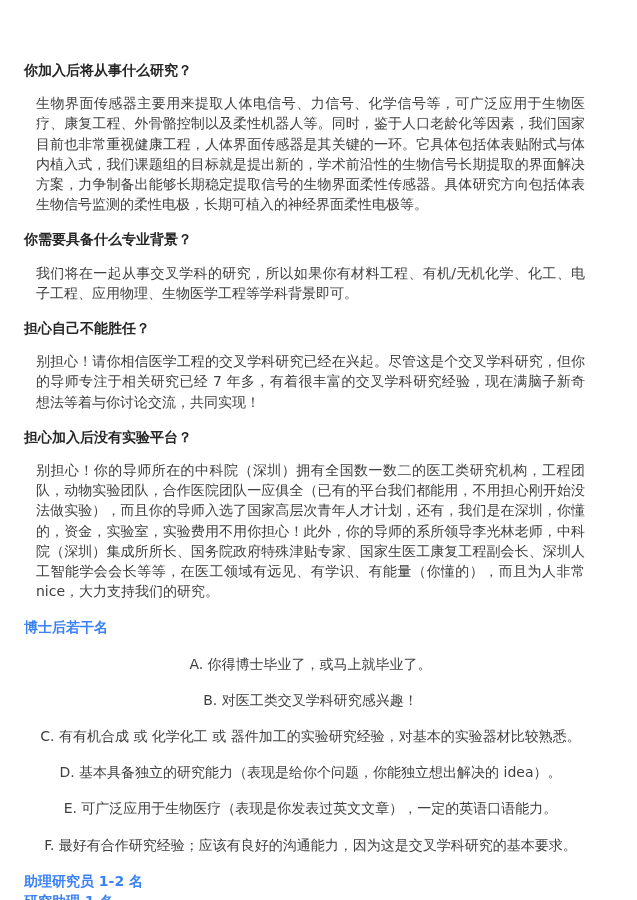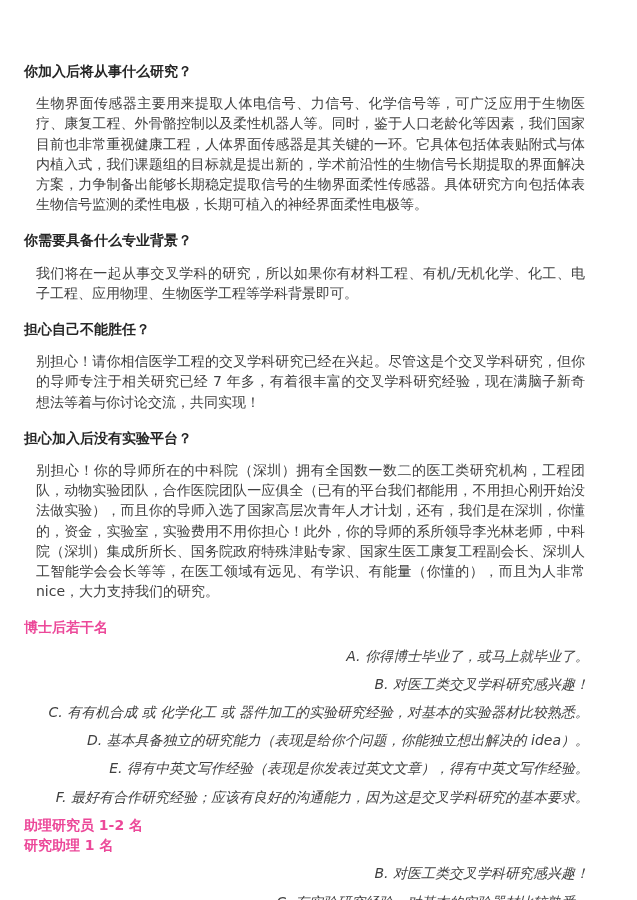--- a/index.html
+++ b/index.html
@@ -23,35 +23,35 @@
   }
   .section {
     margin: 0 0 16px 0;
   }
   .q-heading {
     margin: 0;
     font-size: 14px;
     font-weight: bold;
     color: #262626;
     line-height: 20.2px;
+    font-family: Liberation Mono, monospace;
   }
   .body-para {
     margin: 12px;
     text-align: justify;
     text-justify: inter-ideograph;
   }
   .role-title {
     margin: 0;
     font-weight: bold;
-    color: #ec4899;
+    color: #3b82f6;
   }
   .item-line {
-    margin: 8px;
-    text-align: right;
-    font-style: italic;
+    margin: 16px;
+    text-align: center;
   }
 </style>
 </head>
 <body>
 
 <div class="doc">
 
   <div class="section">
     <p class="q-heading">你加入后将从事什么研究？</p>
     <p class="body-para">生物界面传感器主要用来提取人体电信号、力信号、化学信号等，可广泛应用于生物医疗、康复工程、外骨骼控制以及柔性机器人等。同时，鉴于人口老龄化等因素，我们国家目前也非常重视健康工程，人体界面传感器是其关键的一环。它具体包括体表贴附式与体内植入式，我们课题组的目标就是提出新的，学术前沿性的生物信号长期提取的界面解决方案，力争制备出能够长期稳定提取信号的生物界面柔性传感器。具体研究方向包括体表生物信号监测的柔性电极，长期可植入的神经界面柔性电极等。</p>
@@ -72,21 +72,21 @@
     <p class="body-para">别担心！你的导师所在的中科院（深圳）拥有全国数一数二的医工类研究机构，工程团队，动物实验团队，合作医院团队一应俱全（已有的平台我们都能用，不用担心刚开始没法做实验），而且你的导师入选了国家高层次青年人才计划，还有，我们是在深圳，你懂的，资金，实验室，实验费用不用你担心！此外，你的导师的系所领导李光林老师，中科院（深圳）集成所所长、国务院政府特殊津贴专家、国家生医工康复工程副会长、深圳人工智能学会会长等等，在医工领域有远见、有学识、有能量（你懂的），而且为人非常 nice，大力支持我们的研究。</p>
   </div>
 
   <div class="section">
 
     <p class="role-title">博士后若干名</p>
     <p class="item-line">A. 你得博士毕业了，或马上就毕业了。</p>
     <p class="item-line">B. 对医工类交叉学科研究感兴趣！</p>
     <p class="item-line">C. 有有机合成 或 化学化工 或 器件加工的实验研究经验，对基本的实验器材比较熟悉。</p>
     <p class="item-line">D. 基本具备独立的研究能力（表现是给你个问题，你能独立想出解决的 idea）。</p>
-    <p class="item-line">E. 得有中英文写作经验（表现是你发表过英文文章），得有中英文写作经验。</p>
+    <p class="item-line">E. 可广泛应用于生物医疗（表现是你发表过英文文章），一定的英语口语能力。</p>
     <p class="item-line">F. 最好有合作研究经验；应该有良好的沟通能力，因为这是交叉学科研究的基本要求。</p>
 
     <p class="role-title">助理研究员 1-2 名</p>
 
     <p class="role-title">研究助理 1 名</p>
     <p class="item-line">B. 对医工类交叉学科研究感兴趣！</p>
     <p class="item-line">C. 有实验研究经验，对基本的实验器材比较熟悉。</p>
 
   </div>
 

